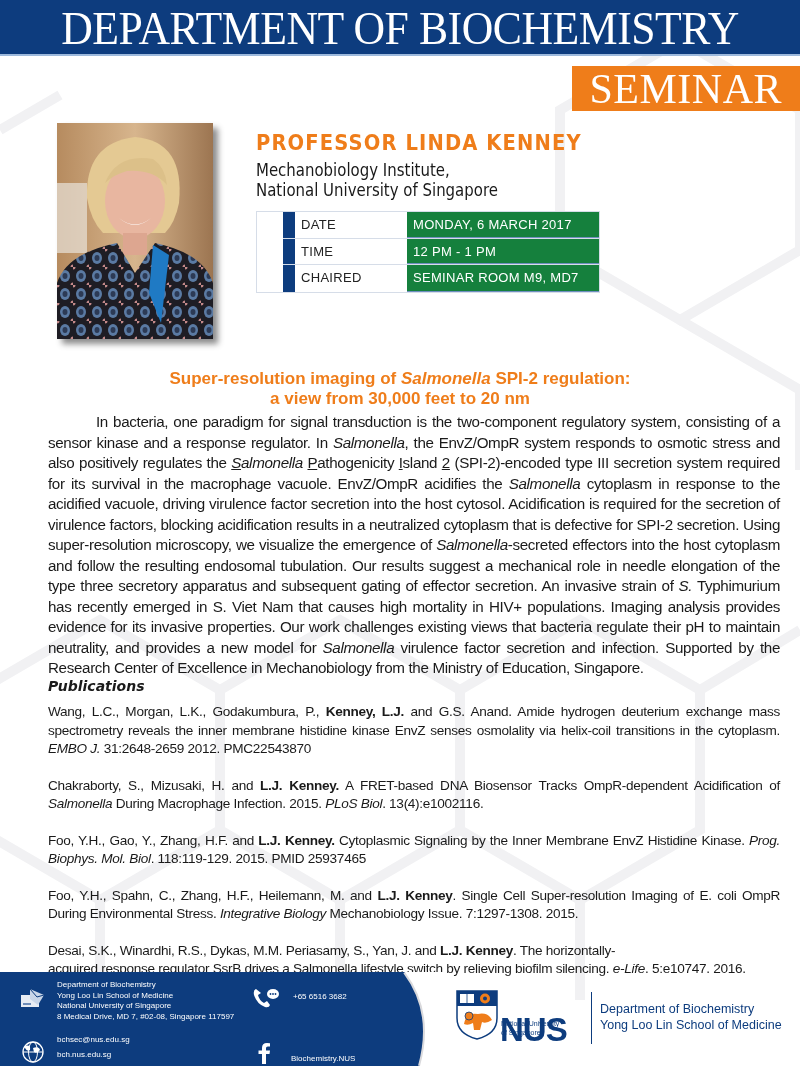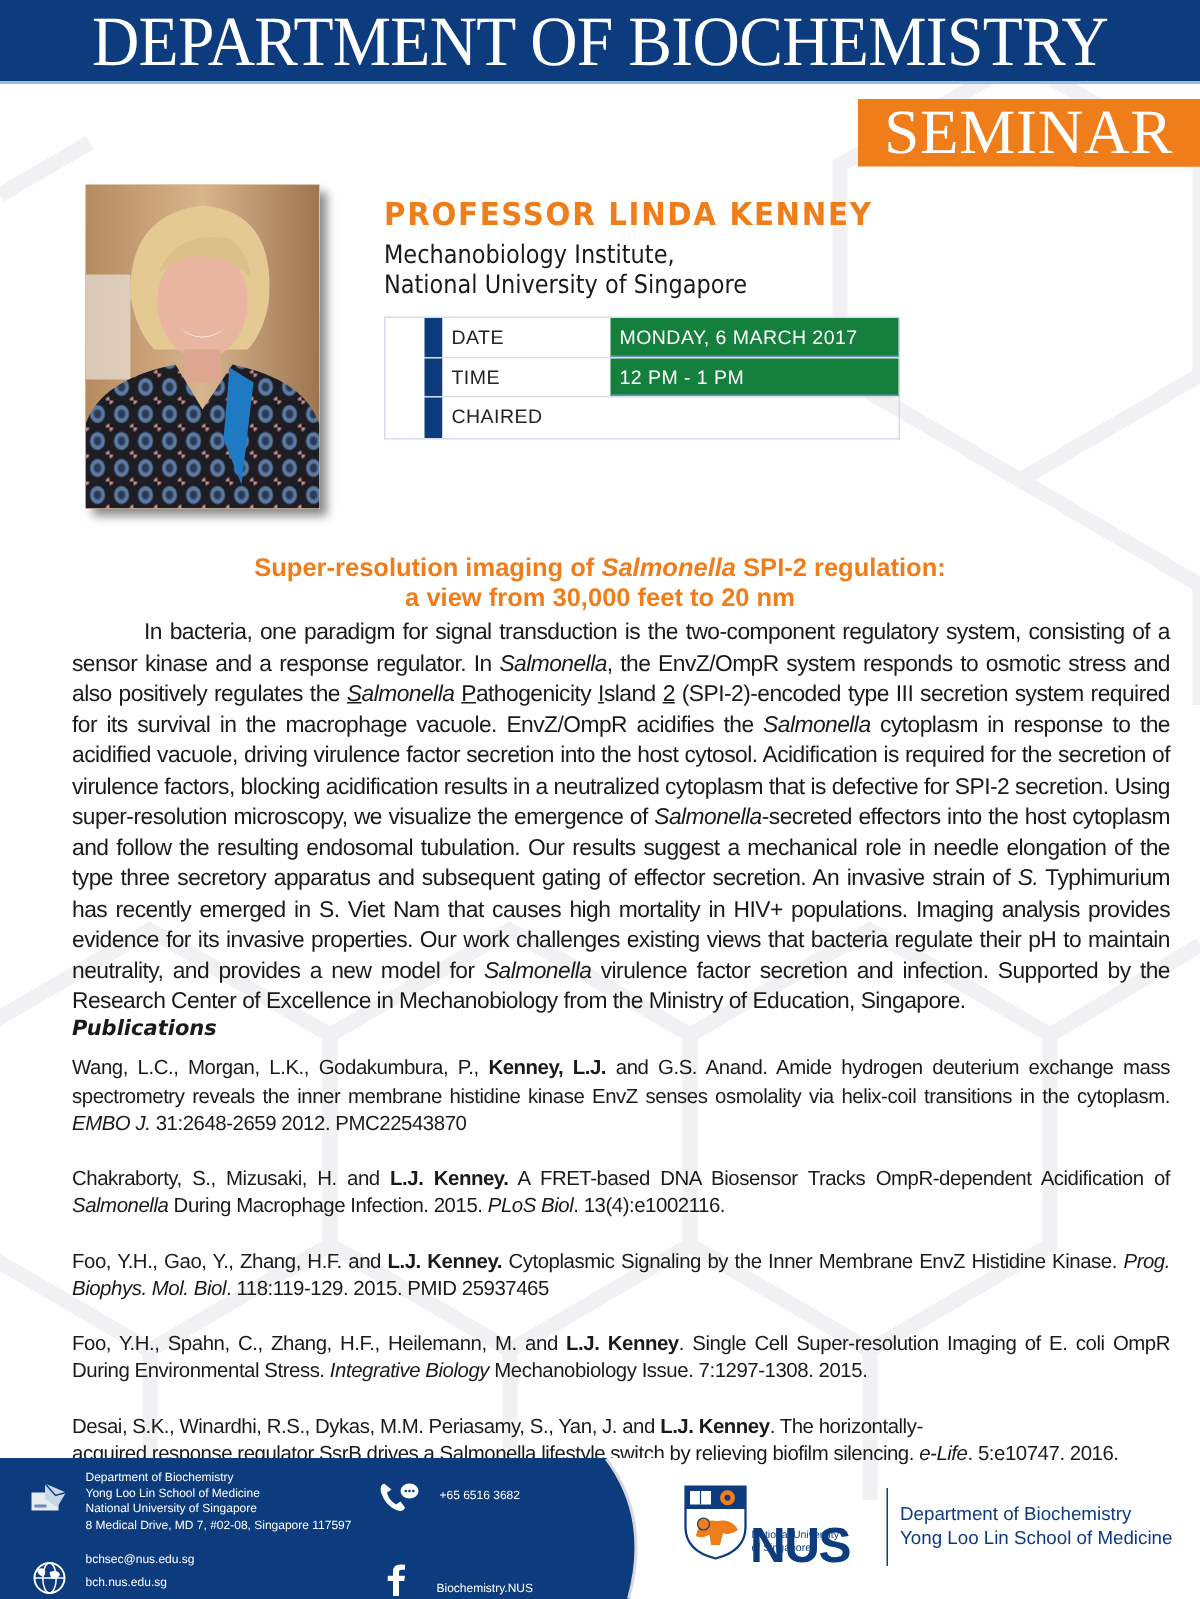--- a/index.html
+++ b/index.html
@@ -122,20 +122,21 @@
     <div class="info-value">MONDAY, 6 MARCH 2017</div>
   </div>
   <div class="info-row">
     <div class="info-stripe"></div>
     <div class="info-label">TIME</div>
     <div class="info-value">12 PM - 1 PM</div>
   </div>
   <div class="info-row">
     <div class="info-stripe"></div>
     <div class="info-label">CHAIRED</div>
+    <div class="info-value">SEMINAR ROOM M9, MD7</div>
   </div>
 </div>
 
 <div class="talk-title">
   <div><span>Super-resolution imaging of </span><i>Salmonella</i><span> SPI-2 regulation:</span></div>
   <div>a view from 30,000 feet to 20 nm</div>
 </div>
 
 <p class="abstract"><span>In bacteria, one paradigm for signal transduction is the two-component regulatory system, consisting of a sensor kinase and a response regulator. In </span><i>Salmonella</i><span>, the EnvZ/OmpR system responds to osmotic stress and also positively regulates the </span><i><u>S</u><span>almonella</span></i><span> </span><u>P</u><span>athogenicity </span><u>I</u><span>sland </span><u>2</u><span> (SPI-2)-encoded type III secretion system required for its survival in the macrophage vacuole. EnvZ/OmpR acidifies the </span><i>Salmonella</i><span> cytoplasm in response to the acidified vacuole, driving virulence factor secretion into the host cytosol. Acidification is required for the secretion of virulence factors, blocking acidification results in a neutralized cytoplasm that is defective for SPI-2 secretion. Using super-resolution microscopy, we visualize the emergence of </span><i>Salmonella</i><span>-secreted effectors into the host cytoplasm and follow the resulting endosomal tubulation. Our results suggest a mechanical role in needle elongation of the type three secretory apparatus and subsequent gating of effector secretion. An invasive strain of </span><i>S.</i><span> Typhimurium has recently emerged in S. Viet Nam that causes high mortality in HIV+ populations. Imaging analysis provides evidence for its invasive properties. Our work challenges existing views that bacteria regulate their pH to maintain neutrality, and provides a new model for </span><i>Salmonella</i><span> virulence factor secretion and infection. Supported by the Research Center of Excellence in Mechanobiology from the Ministry of Education, Singapore.</span></p>
 

